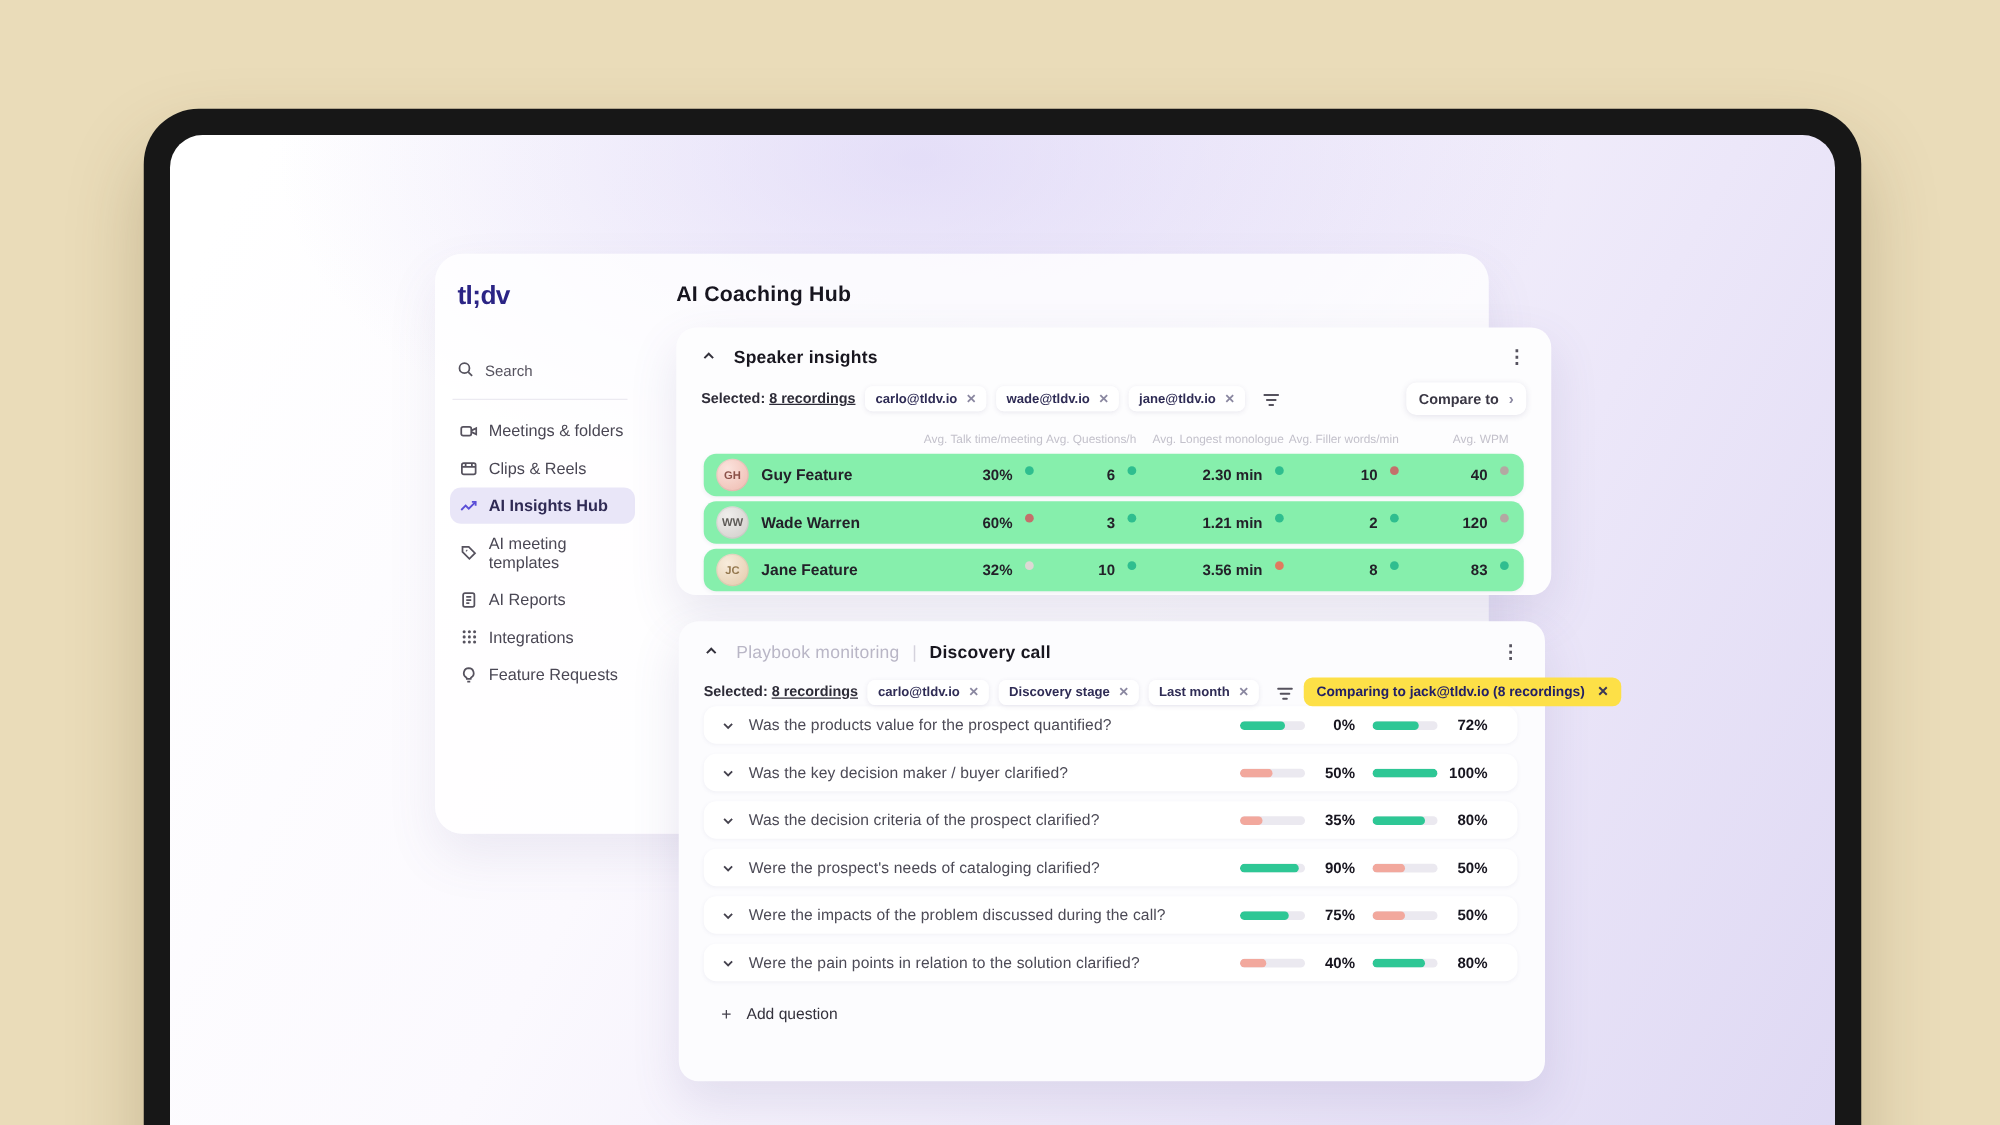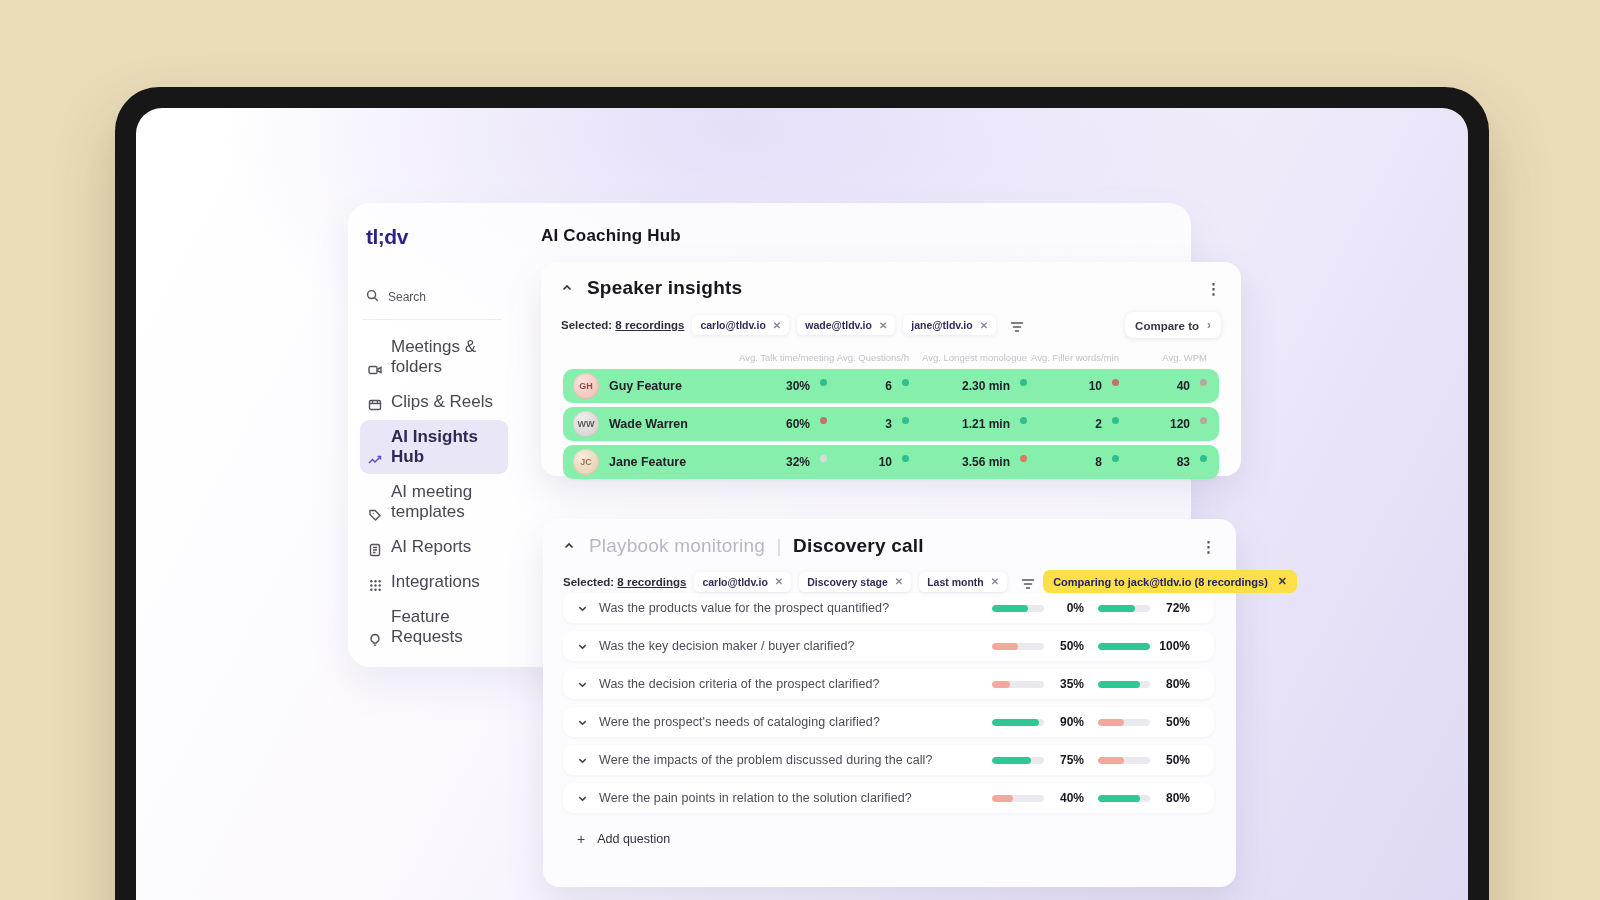--- a/index.html
+++ b/index.html
@@ -17,37 +17,37 @@
   
   .app-card { position:absolute; left:212px; top:95px; width:843px; height:464px;
               background:rgba(255,255,255,.78); border-radius:22px;
               box-shadow:0 18px 40px rgba(96,85,150,.10); }
 
   
   .sidebar { position:absolute; left:212px; top:95px; width:168px; height:464px; padding:22px 14px 0 18px; }
   .logo { font-size:21px; font-weight:800; color:#2b2485; letter-spacing:-.5px; }
   .search-row { display:flex; align-items:center; gap:9px; margin-top:40px; color:#55525e; font-size:12px; }
   .side-divider { height:1px; background:#eceaf1; margin:14px 0 10px -4px; }
-  .side-item { display:flex; align-items:flex-end; gap:9px; padding:7px 8px; margin:1px -6px; border-radius:9px;
-               color:#4a4754; font-size:17px; cursor:pointer; }
+  .side-item { display:flex; align-items:center; gap:9px; padding:7px 8px; margin:1px -6px; border-radius:9px;
+               color:#4a4754; font-size:13px; cursor:pointer; }
   .side-item .si-icon { width:14px; height:14px; display:flex; align-items:center; justify-content:center; color:#56525e; }
   .side-item.active { background:#e9e6f8; color:#2f2a54; font-weight:700; }
   .side-item.active .si-icon { color:#5b4fd7; }
 
   
   .app-title { position:absolute; left:405px; top:118px; font-size:17px; font-weight:600; color:#17151f; letter-spacing:.2px; }
 
   
   .panel { position:absolute; background:#fdfdfe; border-radius:16px; box-shadow:0 16px 38px rgba(96,85,150,.14); }
   .panel-speaker { left:405px; top:154px; width:700px; height:214px; padding:15px 20px 0 20px; }
-  .panel-playbook { left:407px; top:411px; width:693px; height:368px; padding:16px 20px 0 20px; background:#fcfcfe; }
+  .panel-playbook { left:407px; top:389px; width:693px; height:368px; padding:16px 20px 0 20px; background:#fcfcfe; }
 
   .panel-head { display:flex; align-items:center; gap:14px; }
   .caret { width:12px; height:12px; color:#33313c; display:flex; }
-  .panel-title { font-size:19px; font-weight:600; color:#18161f; letter-spacing:.2px; }
+  .panel-title { font-size:14px; font-weight:600; color:#18161f; letter-spacing:.2px; }
   .panel-title .muted { color:#b9b6c6; font-weight:500; }
   .panel-title .sep { color:#d4d2dc; font-weight:400; margin:0 6px; }
   .kebab { margin-left:auto; color:#55525e; font-size:15px; font-weight:700; line-height:1; cursor:pointer; letter-spacing:0; }
 
   .filter-row { display:flex; align-items:center; margin-top:13px; gap:8px; }
   .sel-text { font-size:11.5px; font-weight:600; color:#2e2c38; white-space:nowrap; }
   .sel-link { text-decoration:underline; cursor:pointer; }
   .chip { display:flex; align-items:center; gap:7px; background:rgba(255,255,255,.95); border-radius:6px;
           padding:4px 8px; font-size:10.5px; font-weight:700; color:#2f2c55;
           box-shadow:0 1px 4px rgba(80,70,120,.12); cursor:pointer; white-space:nowrap; }

